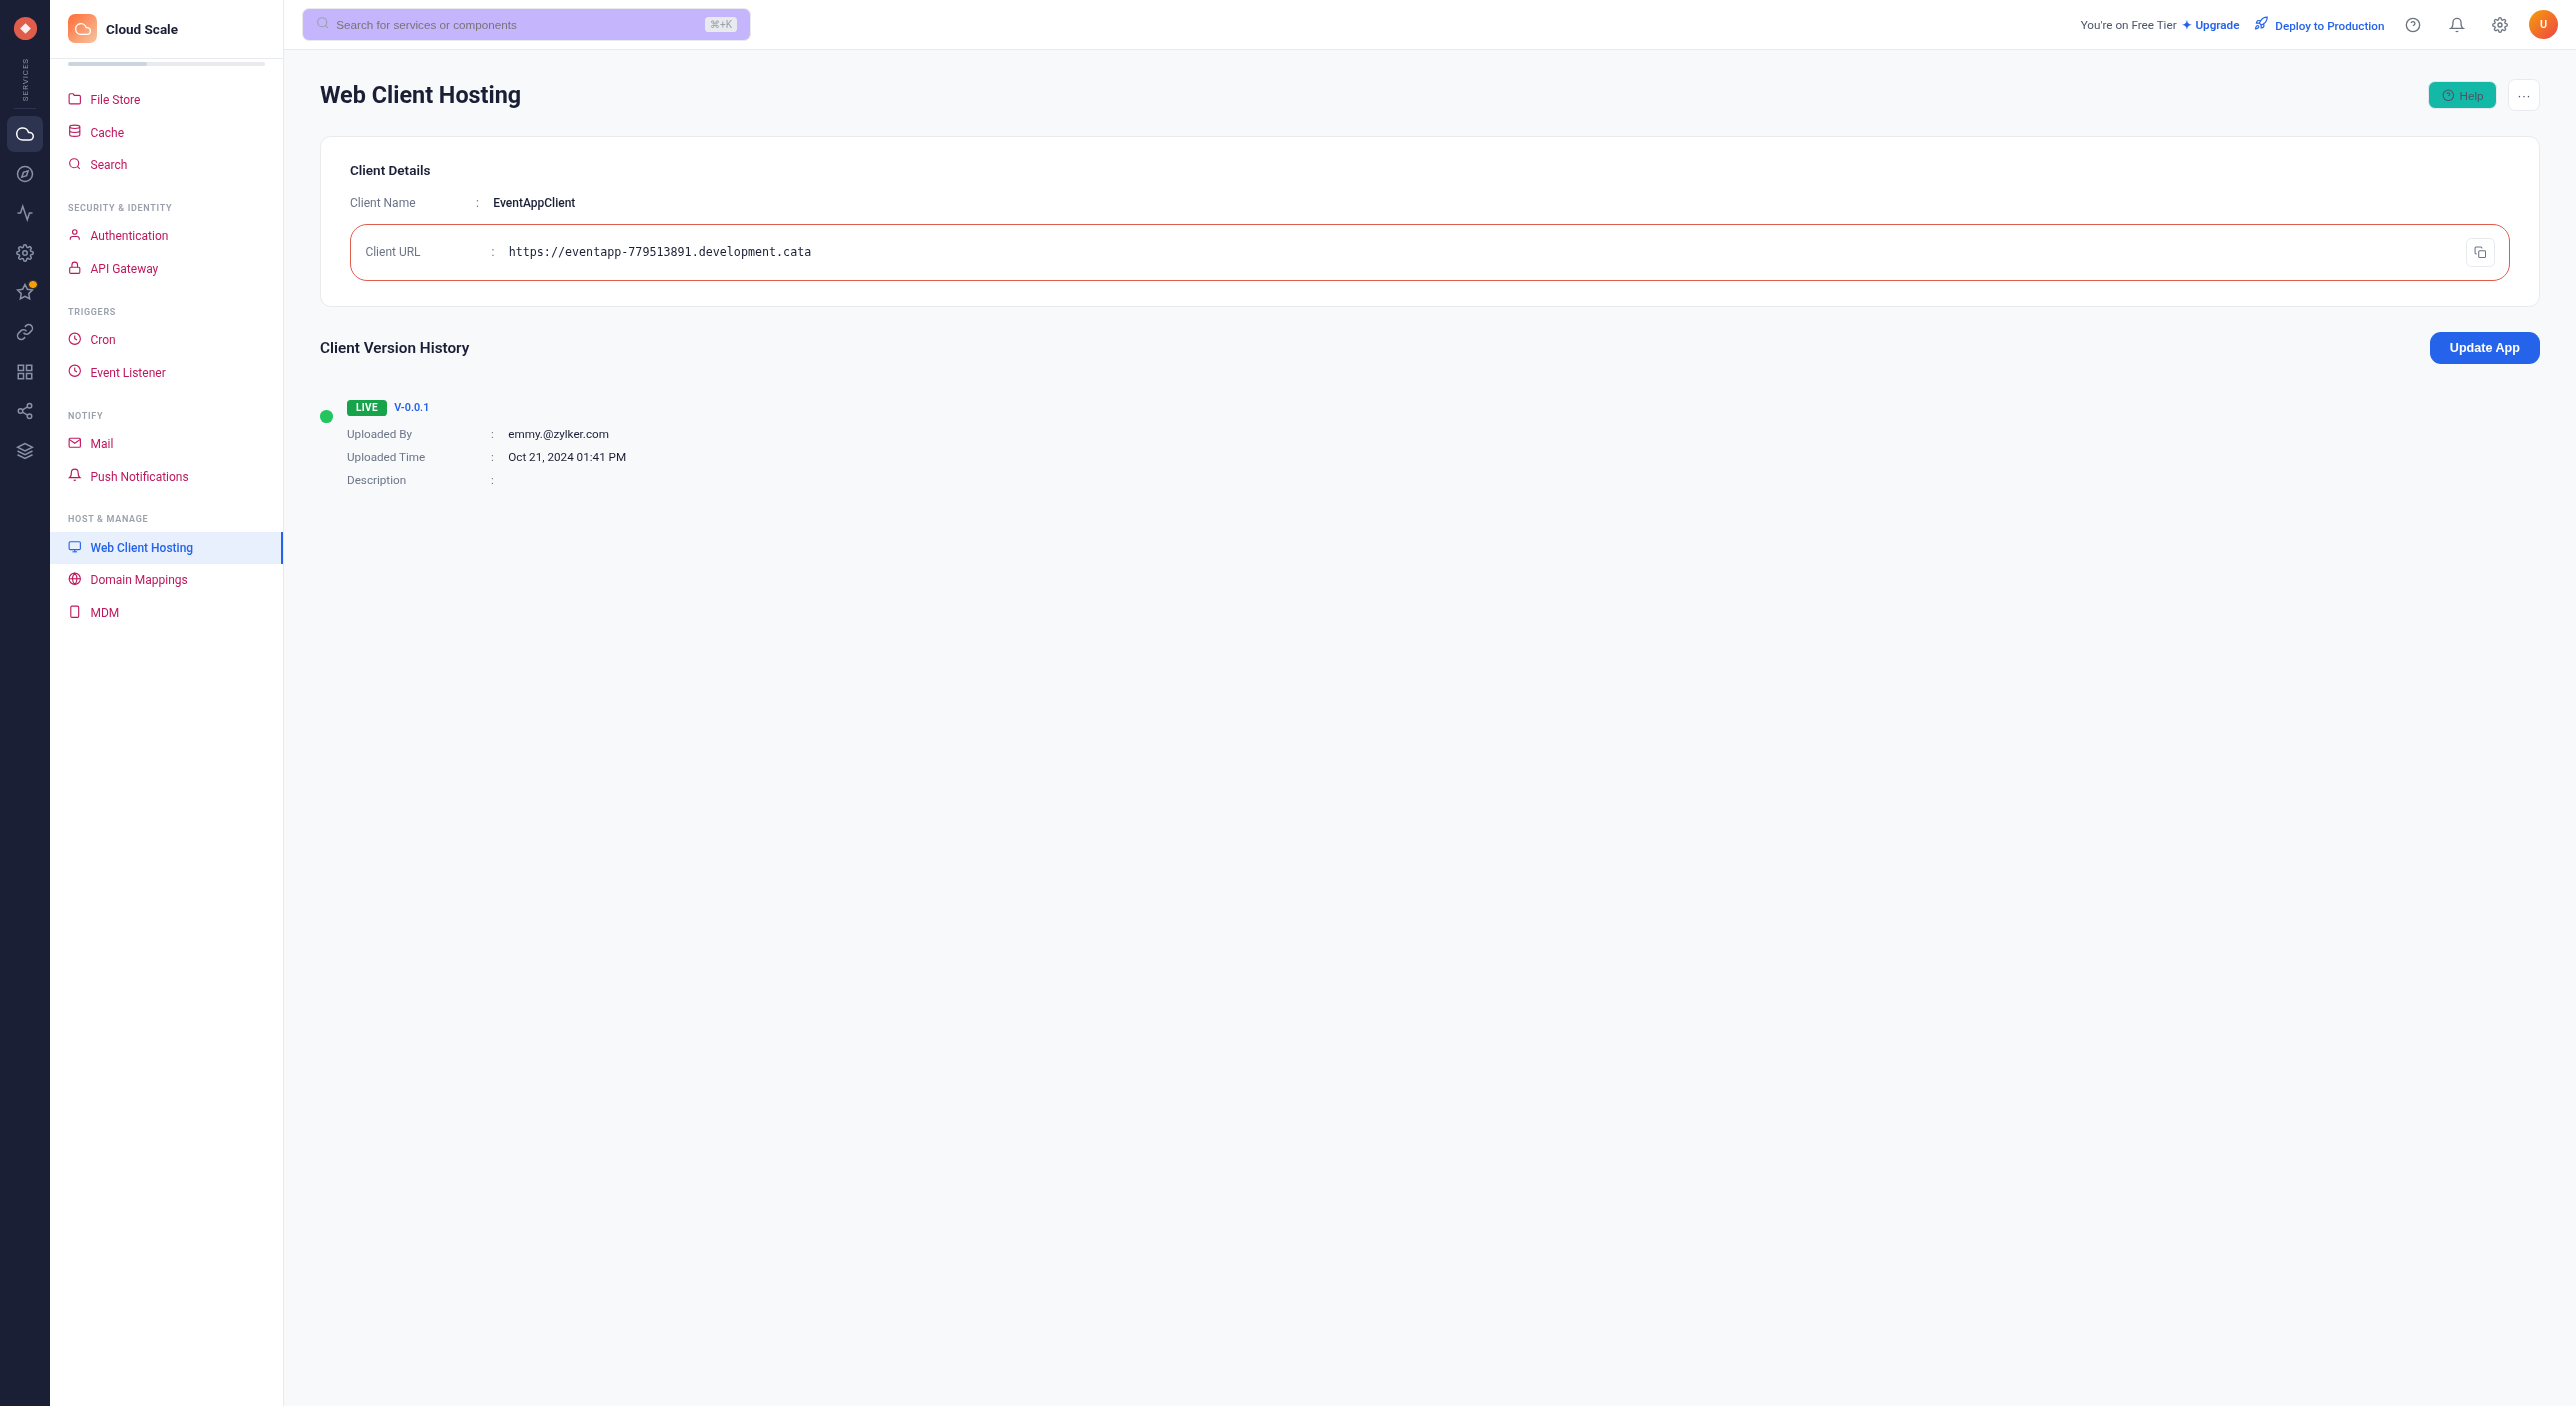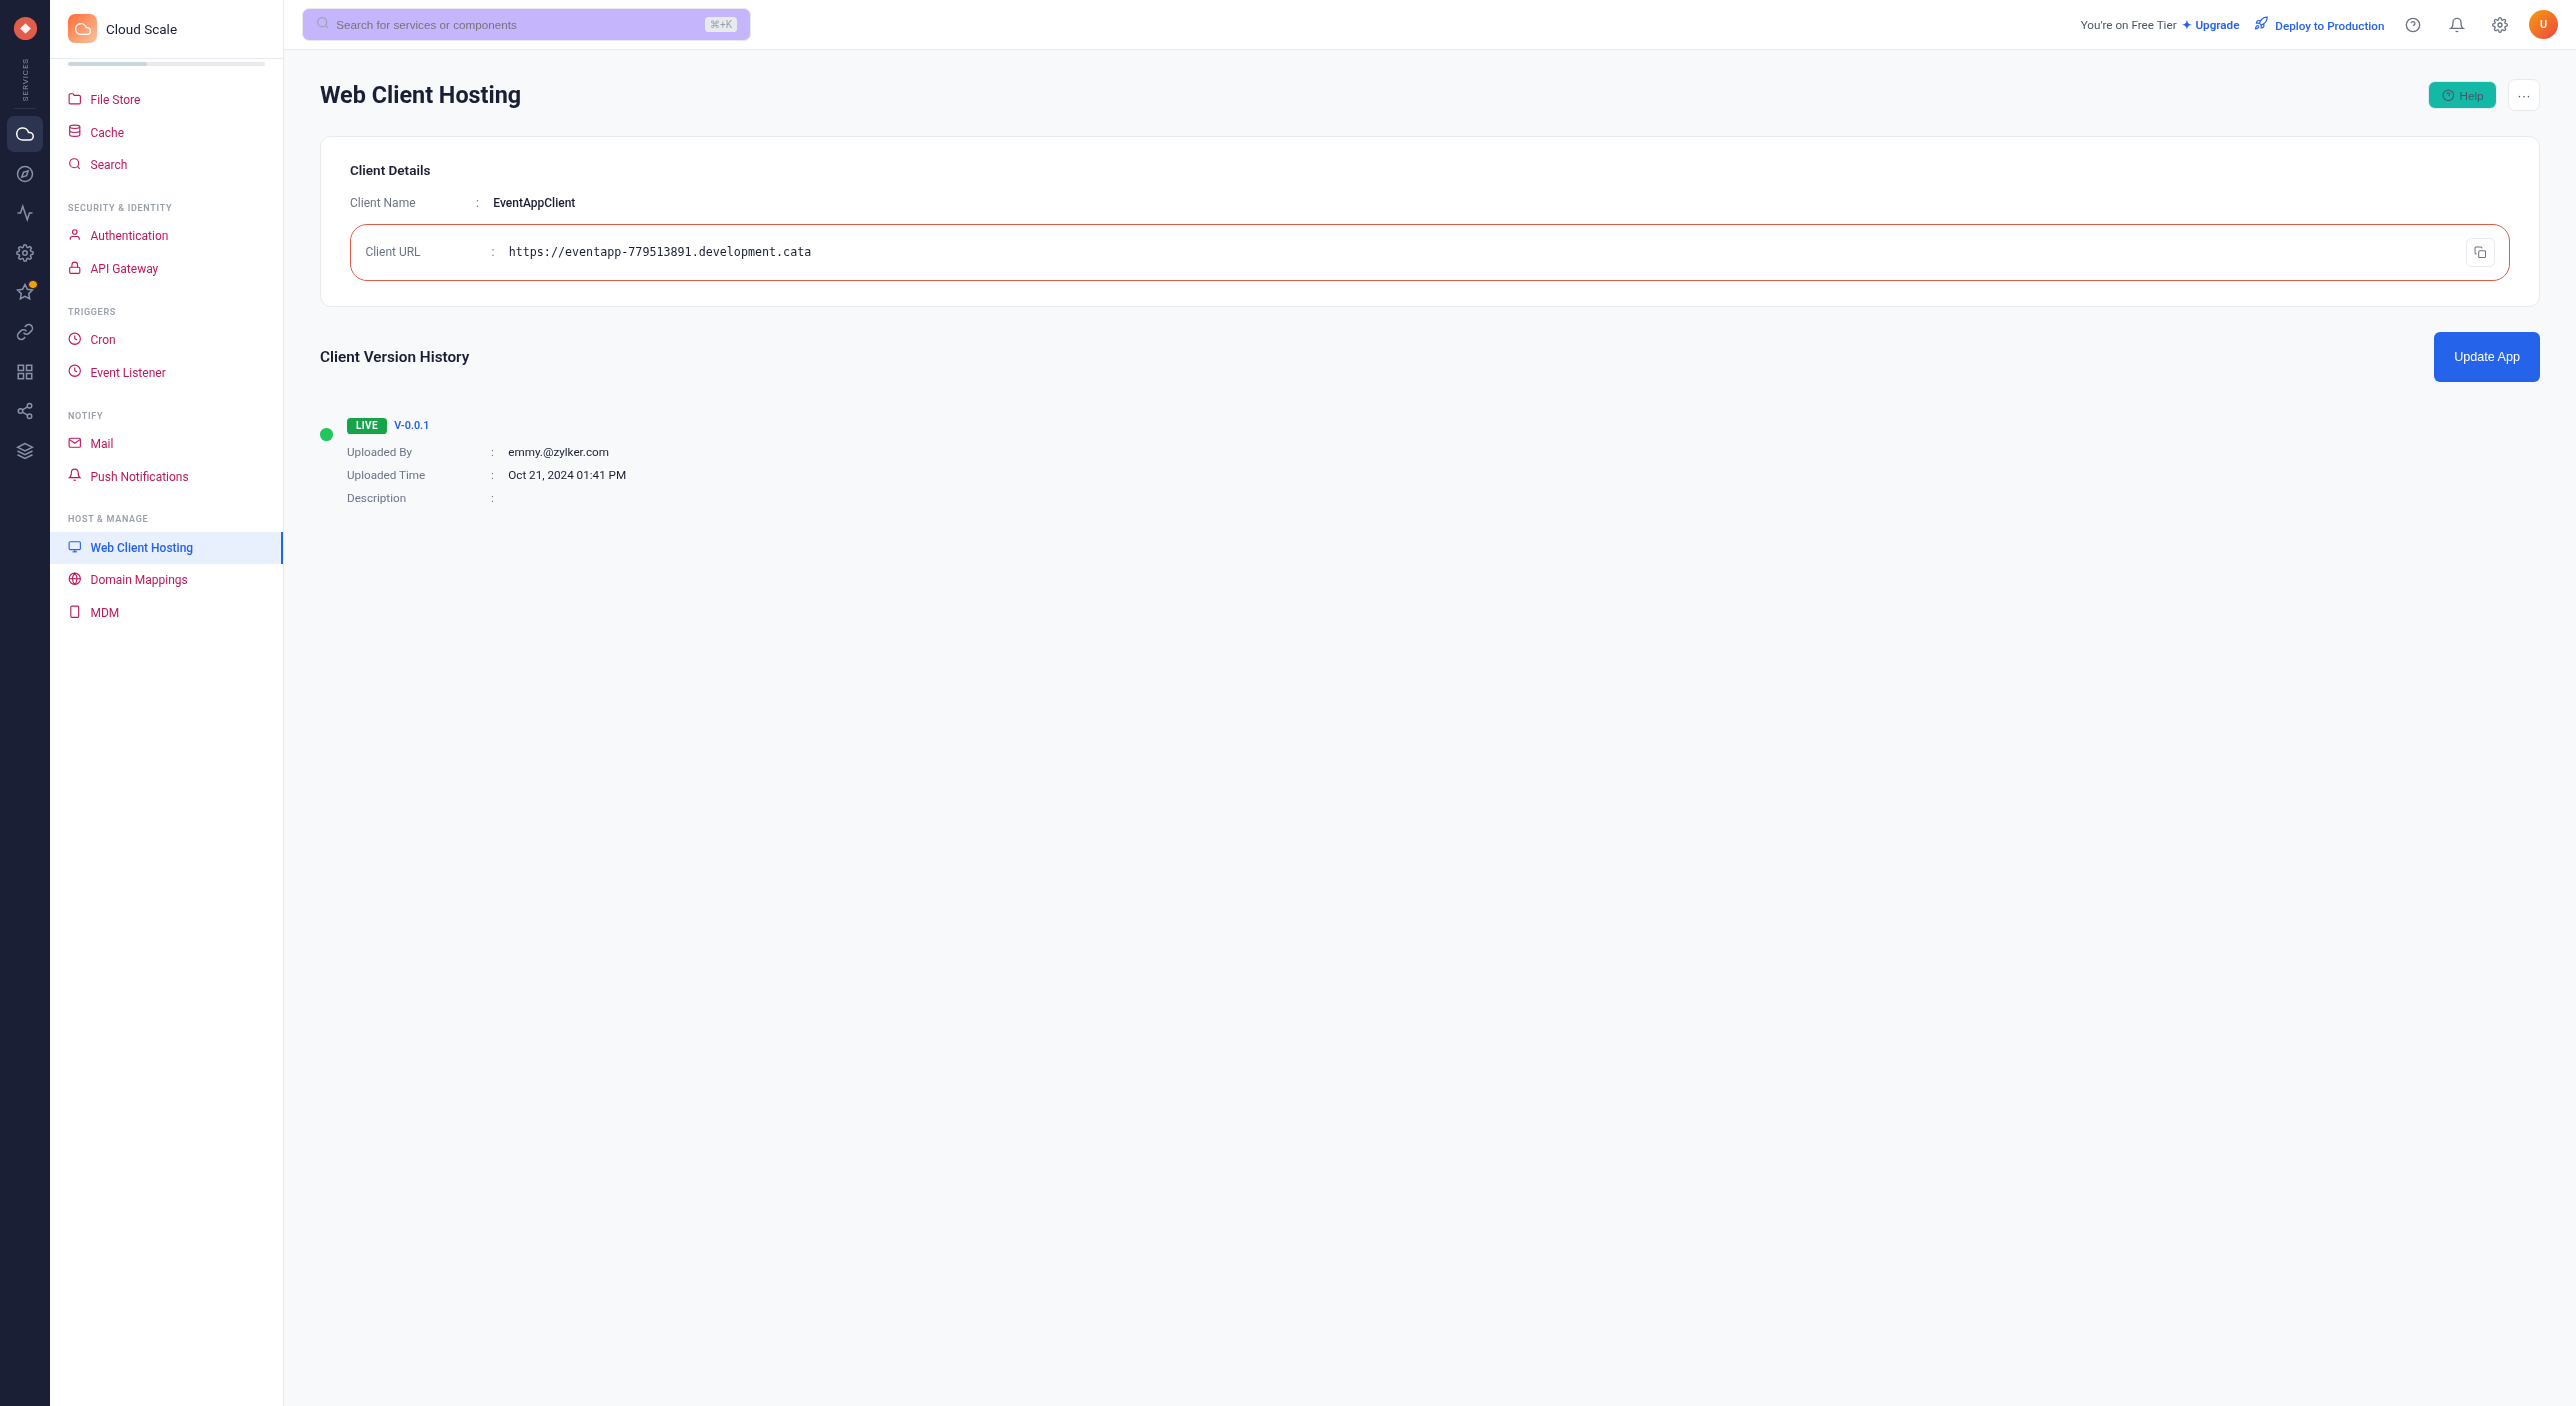--- a/index.html
+++ b/index.html
@@ -68,21 +68,21 @@
       align-items: center;
       gap: 9px;
     }
     .sidebar-header .app-icon {
       width: 29px; height: 29px;
       background: linear-gradient(135deg, #ff6b35, #f7c59f);
       border-radius: 7.2px;
       display: flex; align-items: center; justify-content: center;
       color: white; font-size: 12.6px; font-weight: bold;
     }
-    .sidebar-header .app-name { font-weight: 400; font-size: 13.5px; color: #1a1f36; }
+    .sidebar-header .app-name { font-weight: 700; font-size: 13.5px; color: #1a1f36; }
 
     .sidebar-section { padding: 14.4px 0 7.2px; }
     .sidebar-section-title {
       font-size: 9px;
       font-weight: 600;
       color: #9aa0ab;
       text-transform: uppercase;
       letter-spacing: 0.7px;
       padding: 0 18px 7.2px;
     }
@@ -344,24 +344,24 @@
     }
     .version-title {
       font-size: 15.3px;
       font-weight: 600;
       color: #1a1f36;
     }
     .btn-update {
       background: #2563eb;
       color: #fff;
       border: none;
-      border-radius: 6px;
-      padding: 18px 20px;
+      border-radius: 11px;
+      padding: 9px 20px;
       font-size: 12.6px;
-      font-weight: 400;
+      font-weight: 700;
       cursor: pointer;
     }
 
     .version-item {
       display: flex;
       align-items: flex-start;
       gap: 14.4px;
       padding: 14.4px 0;
     }
     .version-dot {

